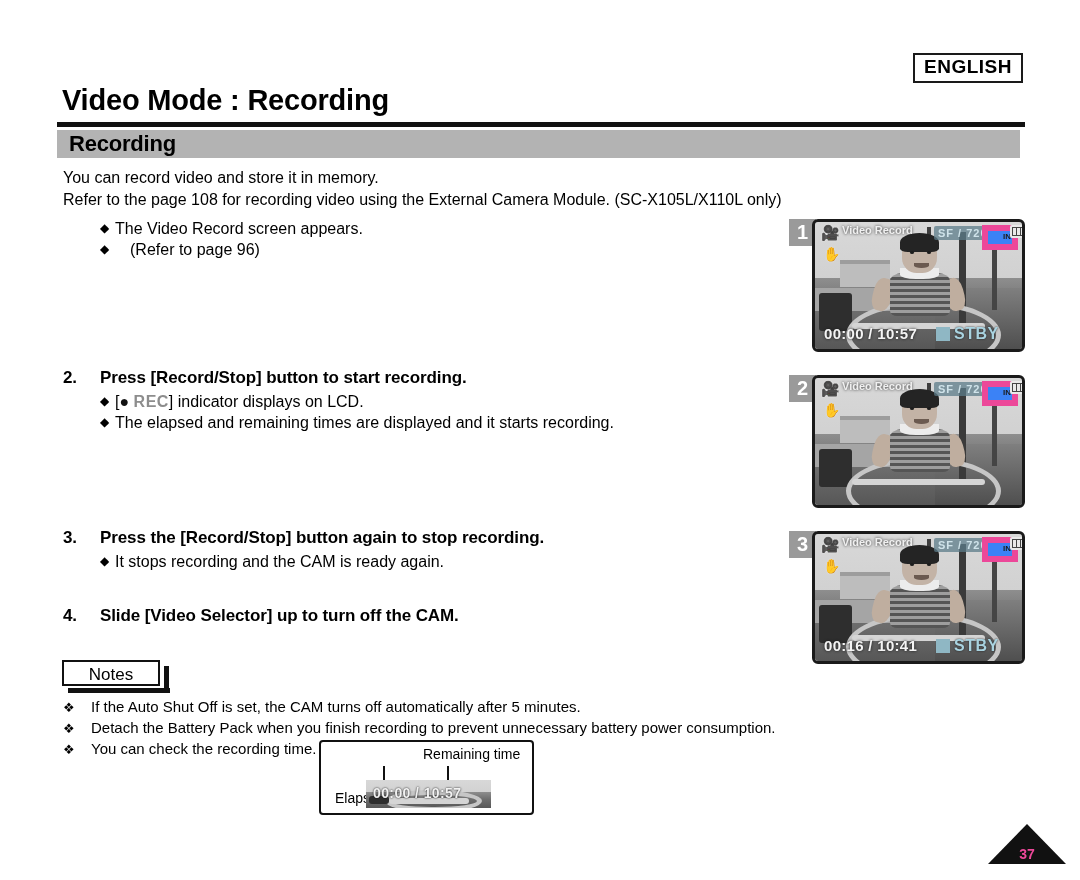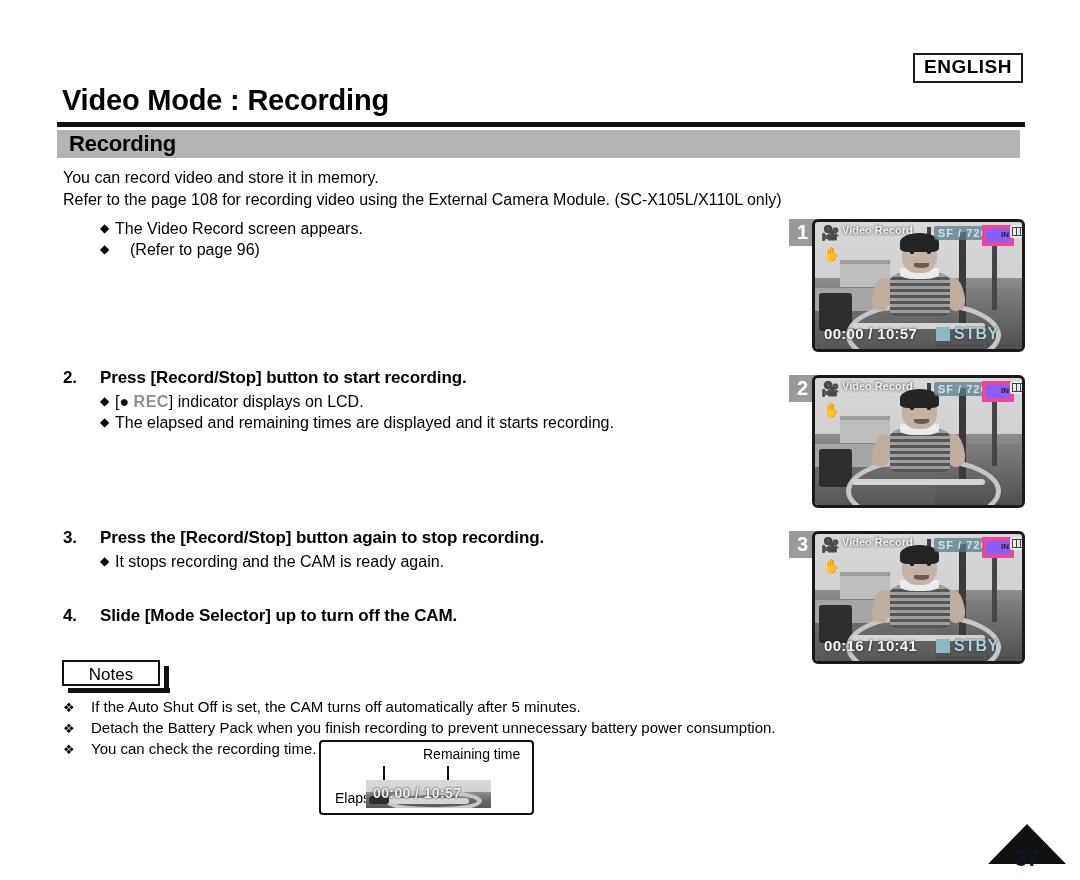--- a/index.html
+++ b/index.html
@@ -425,22 +425,22 @@
     padding: 1px 4px;
     border-radius: 2px;
     white-space: nowrap;
   }
   .lcd-memory {
     position: absolute;
     left: 167px;
     top: 3px;
     width: 24px;
     height: 13px;
-    background: #8b5cf6;
-    border: 4px solid #ec4899;
+    background: #3b82f6;
+    border: 6px solid #ec4899;
   }
   .lcd-memory span {
     position: absolute;
     right: 1px;
     top: 0px;
     font-size: 8px;
     font-weight: bold;
     color: #1b1b1b;
     line-height: 12px;
   }
@@ -516,23 +516,23 @@
     border-left: 39px solid transparent;
     border-right: 39px solid transparent;
     border-bottom: 40px solid #111;
   }
   .page-corner-num {
     position: absolute;
     left: 988px;
     top: 846px;
     width: 78px;
     text-align: center;
-    font-size: 22px;
-    font-weight: bold;
-    color: #0f172a;
+    font-size: 14px;
+    font-weight: bold;
+    color: #ec4899;
   }
 </style>
 </head>
 <body>
 
 <div class="lang-badge">ENGLISH</div>
 
 <div class="page-title">Video Mode : Recording</div>
 <div class="title-rule"></div>
 
@@ -580,21 +580,21 @@
   <div class="bullets">
     <div class="bullet-row">
       <span class="dia">◆</span>
       <span>It stops recording and the CAM is ready again.</span>
     </div>
   </div>
 </div>
 
 <div class="step" style="top:606px">
   <div class="step-head">
-    <span class="step-num">4.</span><span>Slide [Mode Selector] up to turn off the CAM.</span>
+    <span class="step-num">4.</span><span>Slide [Video Selector] up to turn off the CAM.</span>
   </div>
 </div>
 
 <div class="notes-tab">Notes</div>
 
 <div class="note-item" style="top:697px">
   <span class="clover">❖</span><span>If the Auto Shut Off is set, the CAM turns off automatically after 5 minutes.</span>
 </div>
 <div class="note-item" style="top:718px">
   <span class="clover">❖</span><span>Detach the Battery Pack when you finish recording to prevent unnecessary battery power consumption.</span>

